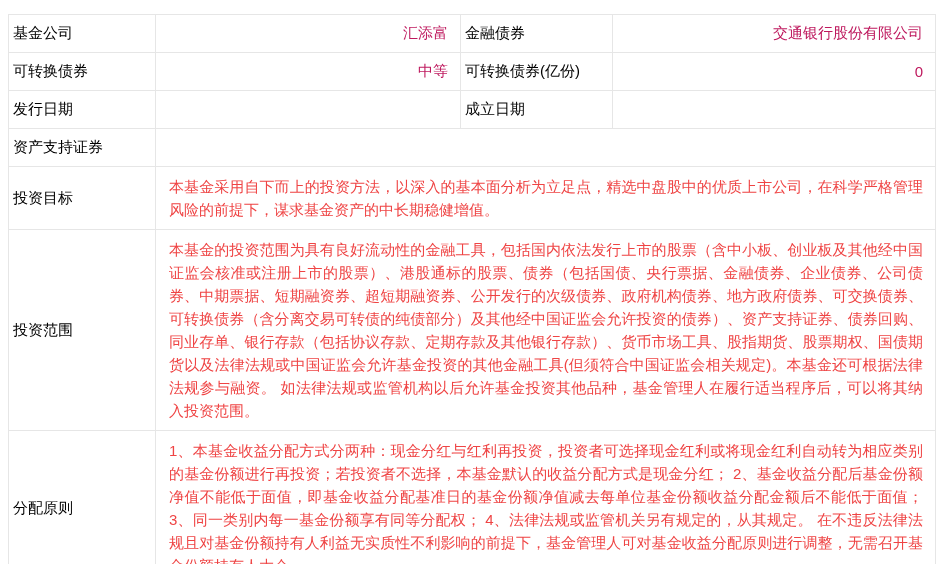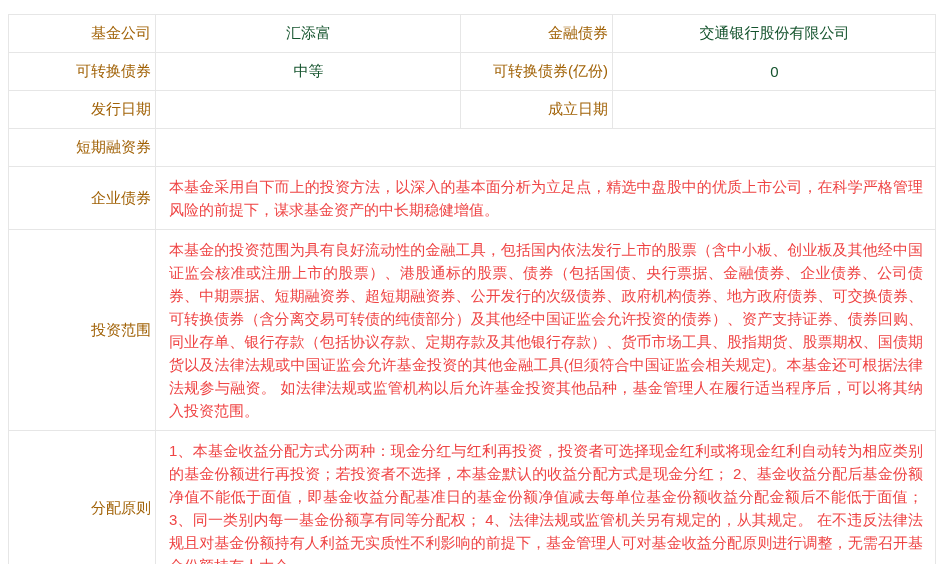--- a/index.html
+++ b/index.html
@@ -22,28 +22,28 @@
     margin: 14px 0 0 8px;
     background: #ffffff;
   }
   table.fund-table td {
     border: 1px solid #e6e6e6;
     font-size: 15px;
     vertical-align: middle;
     overflow: hidden;
   }
   td.label-cell {
-    color: #a16207;
-    text-align: right;
+    color: #000000;
+    text-align: left;
     height: 33px;
     padding: 2px 4px;
   }
   td.value-cell {
-    color: #14532d;
-    text-align: center;
+    color: #be185d;
+    text-align: right;
     padding: 2px 12px 2px 13px;
     height: 33px;
   }
   td.para-cell {
     color: #ef4444;
     text-align: left;
     text-align: justify;
     padding: 8px 12px 8px 13px;
     line-height: 23px;
     vertical-align: middle;
@@ -81,26 +81,26 @@
     </tr>
 
     <tr class="r-short">
       <td class="label-cell">发行日期</td>
       <td class="value-cell"></td>
       <td class="label-cell">成立日期</td>
       <td class="value-cell"></td>
     </tr>
 
     <tr class="r-short">
-      <td class="label-cell">短期融资券</td>
+      <td class="label-cell">资产支持证券</td>
       <td class="value-cell" colspan="3"></td>
     </tr>
 
     <tr class="r-target">
-      <td class="label-cell">企业债券</td>
+      <td class="label-cell">投资目标</td>
       <td class="para-cell" colspan="3">本基金采用自下而上的投资方法，以深入的基本面分析为立足点，精选中盘股中的优质上市公司，在科学严格管理风险的前提下，谋求基金资产的中长期稳健增值。</td>
     </tr>
 
     <tr class="r-scope">
       <td class="label-cell">投资范围</td>
       <td class="para-cell" colspan="3">本基金的投资范围为具有良好流动性的金融工具，包括国内依法发行上市的股票（含中小板、创业板及其他经中国证监会核准或注册上市的股票）、港股通标的股票、债券（包括国债、央行票据、金融债券、企业债券、公司债券、中期票据、短期融资券、超短期融资券、公开发行的次级债券、政府机构债券、地方政府债券、可交换债券、可转换债券（含分离交易可转债的纯债部分）及其他经中国证监会允许投资的债券）、资产支持证券、债券回购、同业存单、银行存款（包括协议存款、定期存款及其他银行存款）、货币市场工具、股指期货、股票期权、国债期货以及法律法规或中国证监会允许基金投资的其他金融工具(但须符合中国证监会相关规定)。本基金还可根据法律法规参与融资。 如法律法规或监管机构以后允许基金投资其他品种，基金管理人在履行适当程序后，可以将其纳入投资范围。</td>
     </tr>
 
     <tr class="r-dist">
       <td class="label-cell">分配原则</td>

